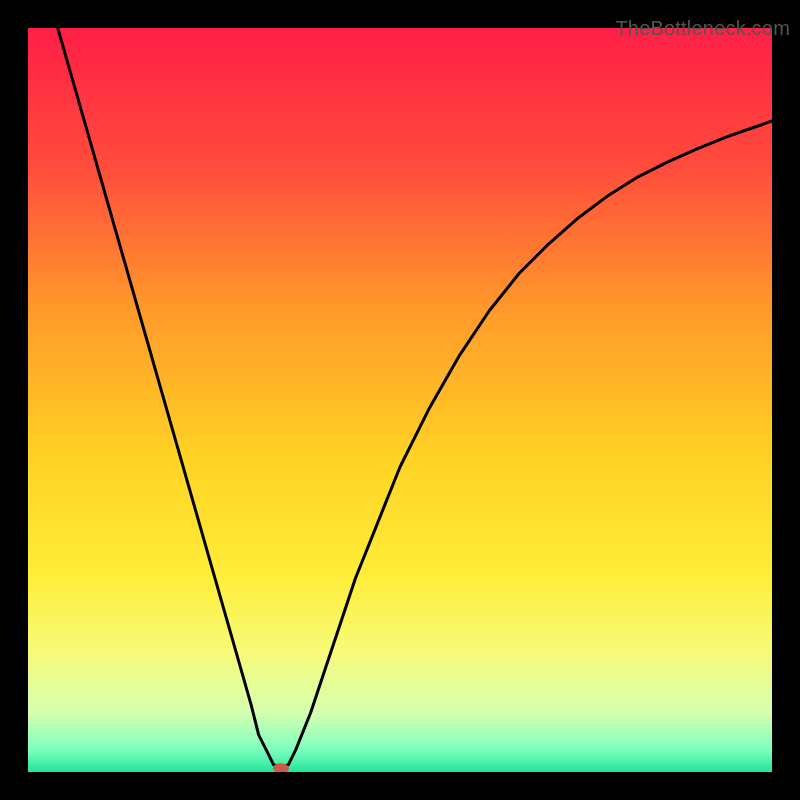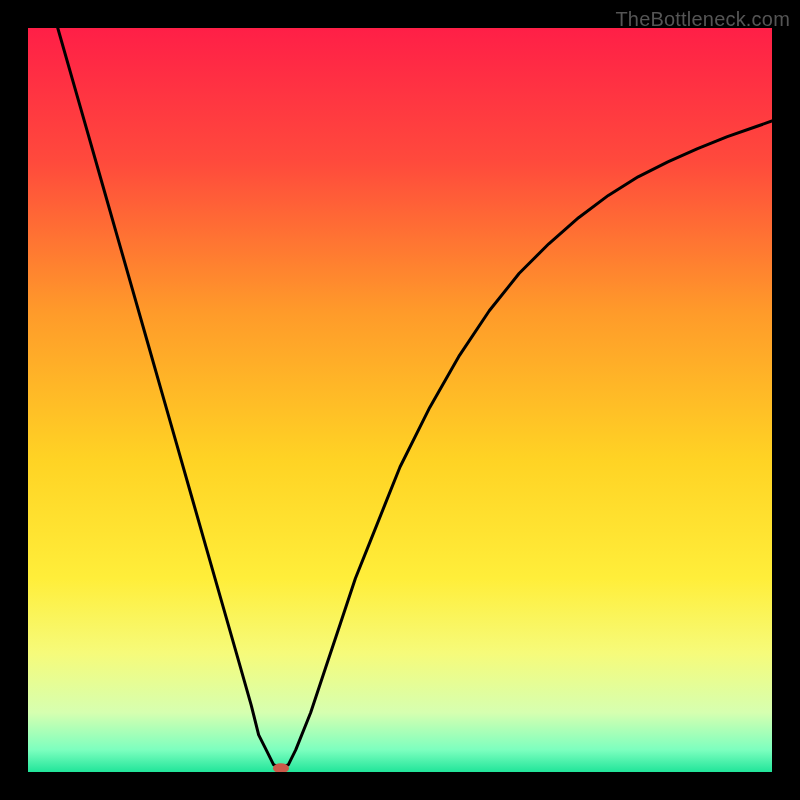--- a/index.html
+++ b/index.html
@@ -12,21 +12,21 @@
     font-family: Arial, Helvetica, sans-serif;
   }
   .frame {
     position: relative;
     width: 800px;
     height: 800px;
     background: #000;
   }
   .watermark {
     position: absolute;
-    top: 8px;
+    top: 17px;
     right: 10px;
     color: #555;
     font-size: 20px;
     font-weight: 500;
     letter-spacing: 0.2px;
     z-index: 5;
   }
   .plot-outer {
     position: absolute;
     left: 28px;

